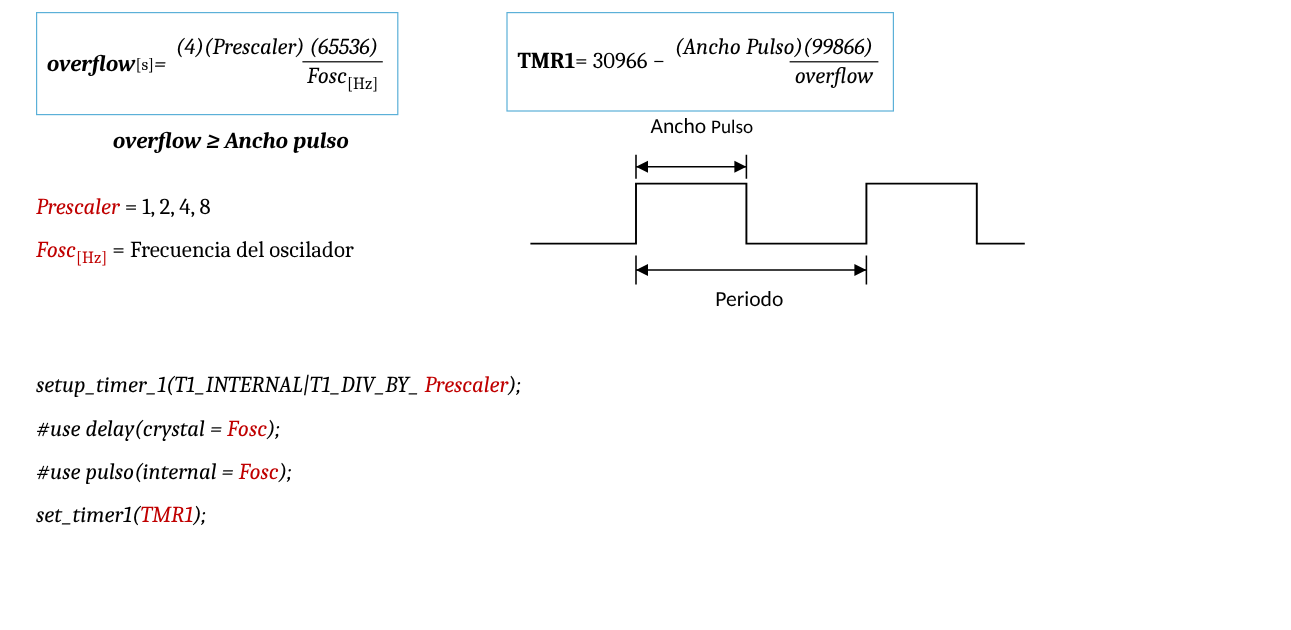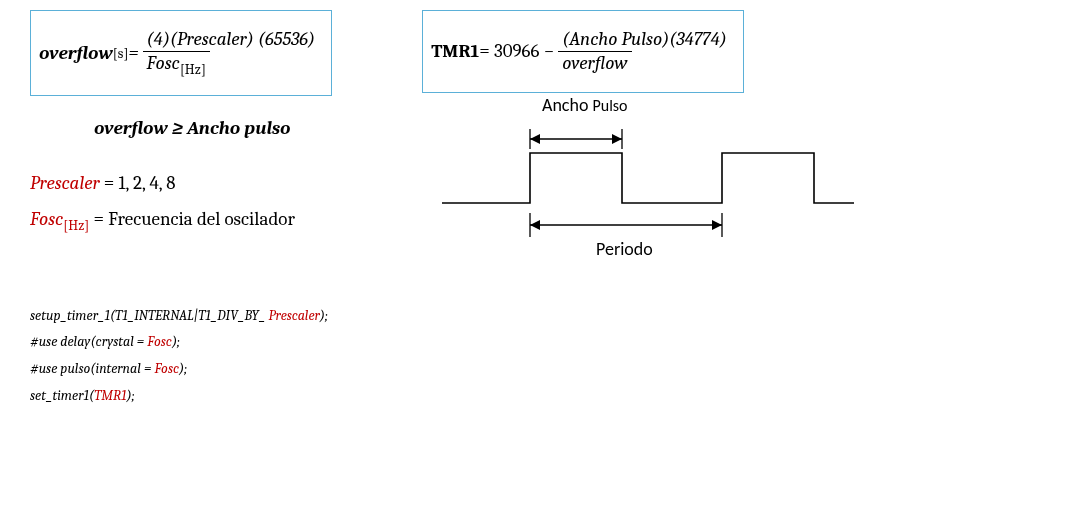--- a/index.html
+++ b/index.html
@@ -27,43 +27,43 @@
     font-family: Cambria, Georgia, serif;
     white-space: nowrap;
     display: flex;
     align-items: center;
   }
   .bold { font-weight: bold; font-style: italic; }
   .sub { font-size: 0.75em; font-style: normal; vertical-align: sub; }
   .frac {
     display: inline-flex;
     flex-direction: column;
-    align-items: flex-start;
+    align-items: flex-end;
     vertical-align: middle;
     margin: 0 4px;
     line-height: 1.1;
   }
   .frac .num { padding: 0 4px 1px; }
   .frac .den { border-top: 1.2px solid #000; padding: 1px 4px 0; }
   .constraint {
     font-style: italic;
     font-weight: bold;
-    margin-top: 21px;
+    margin-top: 10px;
     margin-left: 64px;
   }
   .defs {
     margin-top: 26px;
     font-size: 19px;
     line-height: 1.9;
   }
   .red { color: #c00000; font-style: italic; text-align: center; }
   .code-block {
     margin-top: 30px;
     font-style: italic;
-    font-size: 14px;
+    font-size: 19px;
     line-height: 1.9;
   }
   .col-left { flex: 0 0 auto; }
   .col-right { flex: 0 0 auto; }
   .diagram-wrap { }
   svg.diagram { display: block; }
   .diagram-label { font-family: Calibri, Arial, sans-serif; font-size: 18px; font-style: normal; }
 </style>
 </head>
 <body>
@@ -99,21 +99,21 @@
 
   </div>
 
   <div class="col-right">
 
     <div class="formula-box">
       <span class="formula">
         <span class="bold" style="font-style:normal">TMR1</span>
         <span style="font-style:normal"> = 30966 − </span>
         <span class="frac">
-          <span class="num">(Ancho Pulso)(34774)</span>
+          <span class="num">(Ancho Pulso)(99866)</span>
           <span class="den">overflow</span>
         </span>
       </span>
     </div>
 
     <div class="diagram-wrap">
       <svg class="diagram" width="440" height="180">
 
         <text x="120" y="18" class="diagram-label"><tspan>Ancho</tspan> <tspan font-size="16">Pulso</tspan></text>
 

